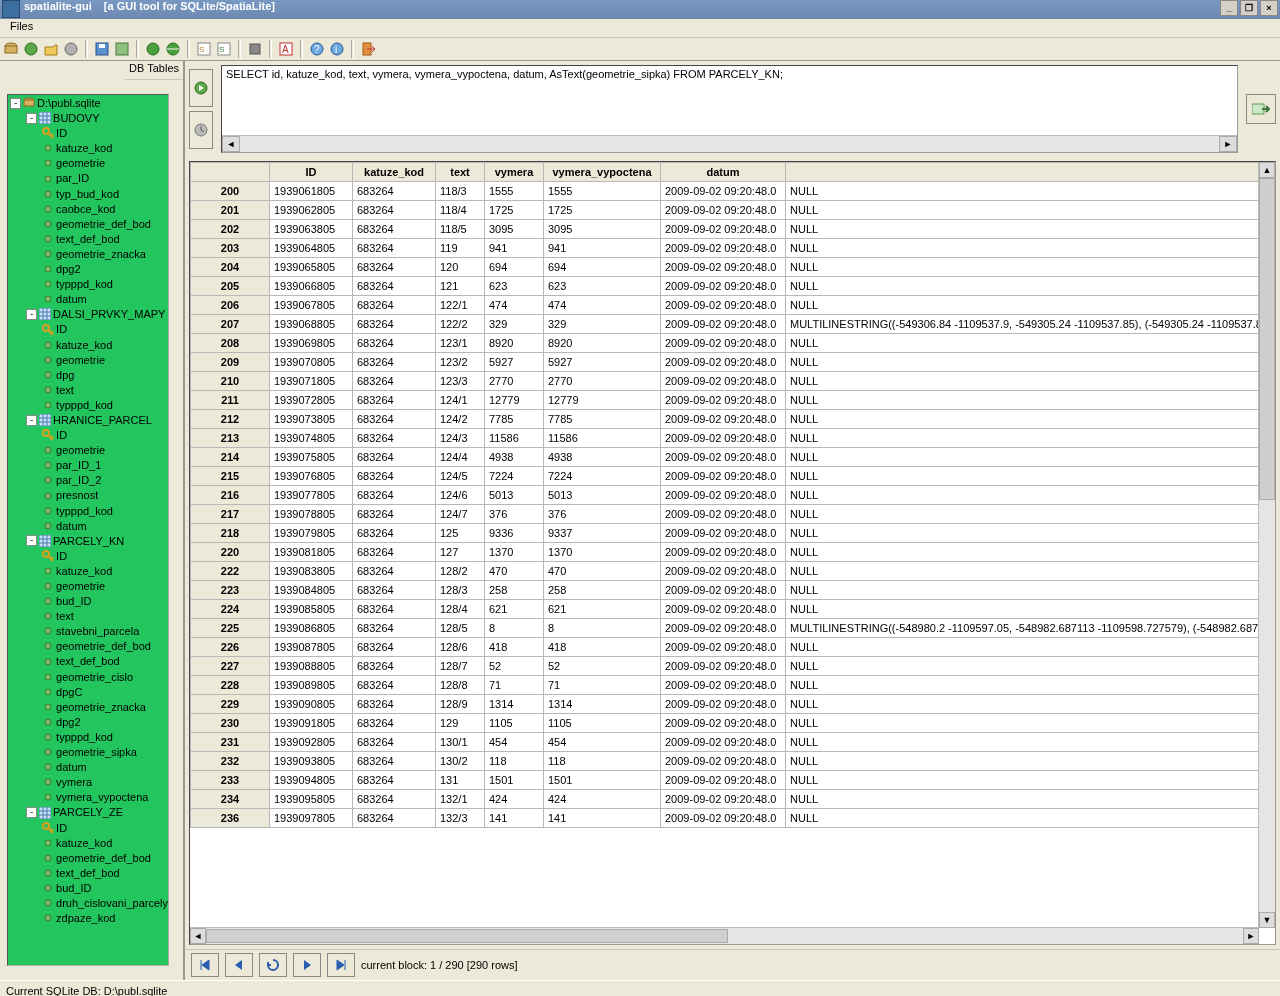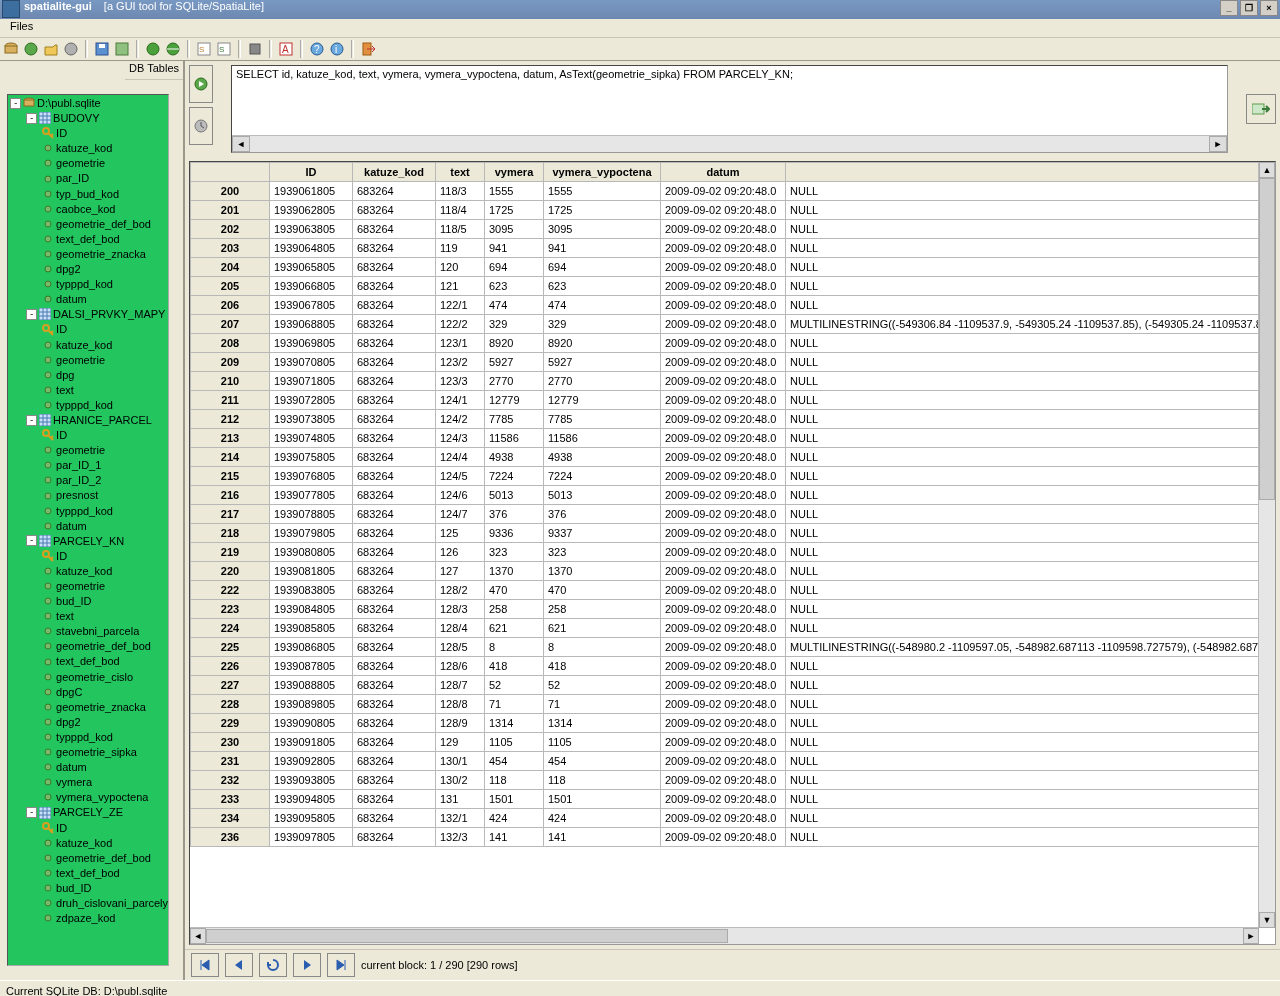--- a/index.html
+++ b/index.html
@@ -23,21 +23,21 @@
     padding: 0 2px;
     font-weight: bold;
   }
   .titlebar .icon {
     width: 16px; height: 16px;
     background: #3c6fa0;
     margin-right: 4px;
     display:inline-block;
     border:1px solid #2a4b6e;
   }
-  .titlebar .title-sub { font-weight: normal; margin-left: 12px; }
+  .titlebar .title-sub { font-weight: bold; margin-left: 12px; }
   .titlebar .spacer { flex: 1; }
   .titlebar .winbtn {
     width: 16px; height: 14px;
     background: #d4d0c8;
     border: 1px solid #888;
     margin-left: 2px;
     color:#000;
     display:flex;align-items:center;justify-content:center;
     font-size:9px;
     font-family: Arial;
@@ -121,23 +121,23 @@
   
   .main {
     flex:1;
     display:flex;
     flex-direction:column;
     background:#ece9d8;
     min-width:0;
   }
   .sql-area {
     display:flex;
-    align-items:flex-start;
+    align-items:center;
     padding:4px;
-    gap:18px;
+    gap:8px;
   }
   .sql-left-btns {
     display:flex; flex-direction:column; gap:4px;
   }
   .sqlbtn {
     width:22px;height:36px;
     border:1px solid #888;
     background:#ece9d8;
     display:flex;align-items:center;justify-content:center;
   }
@@ -798,30 +798,20 @@
               <td>2009-09-02 09:20:48.0</td>
               <td>NULL</td>
             </tr>
             <tr>
               <td class="rowhdr">218</td>
               <td>1939079805</td>
               <td>683264</td>
               <td>125</td>
               <td>9336</td>
               <td>9337</td>
-              <td>2009-09-02 09:20:48.0</td>
-              <td>NULL</td>
-            </tr>
-            <tr>
-              <td class="rowhdr">219</td>
-              <td>1939080805</td>
-              <td>683264</td>
-              <td>126</td>
-              <td>323</td>
-              <td>323</td>
               <td>2009-09-02 09:20:48.0</td>
               <td>NULL</td>
             </tr>
             <tr>
               <td class="rowhdr">220</td>
               <td>1939081805</td>
               <td>683264</td>
               <td>127</td>
               <td>1370</td>
               <td>1370</td>

